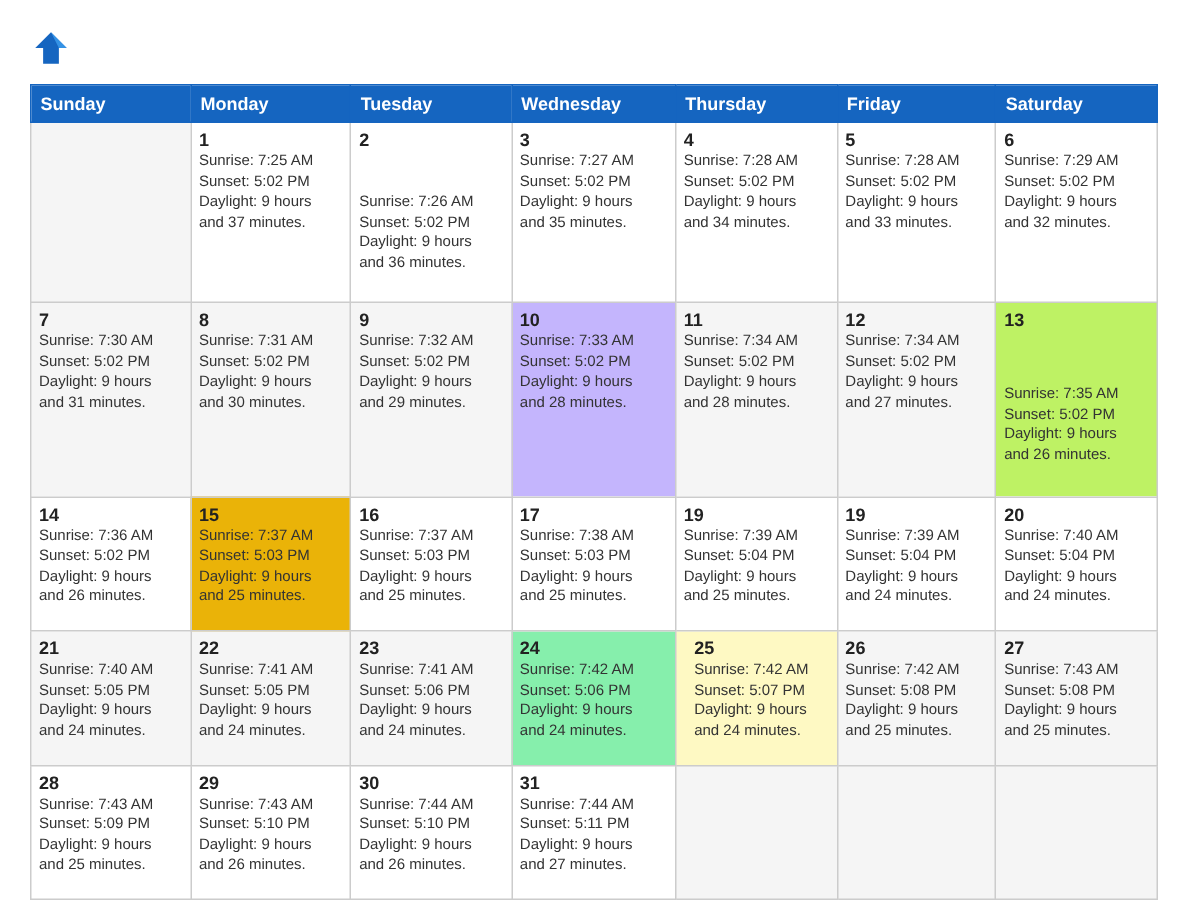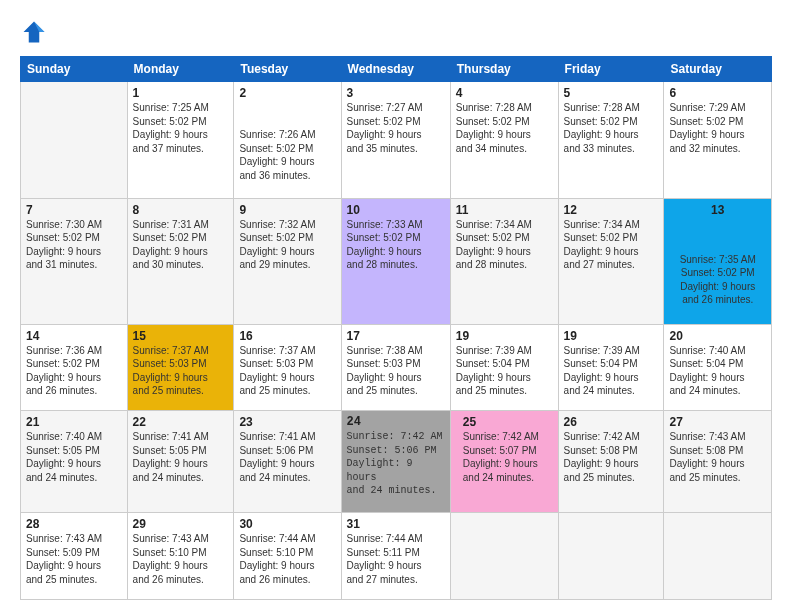--- a/index.html
+++ b/index.html
@@ -220,21 +220,21 @@
 Daylight: 9 hours
 and 28 minutes.</div>
           </td>
           <td style="background: rgb(245, 245, 245);">
             <span class="day-number">12</span>
             <div class="day-info" style="white-space: pre-line;">Sunrise: 7:34 AM
 Sunset: 5:02 PM
 Daylight: 9 hours
 and 27 minutes.</div>
           </td>
-          <td style="background: #0ea5e9; text-align: center;">
+          <td style="background: #bef264;">
             <span class="day-number">13</span>
             <div class="day-info" style="white-space: pre-line; margin-top: 36px;">Sunrise: 7:35 AM
 Sunset: 5:02 PM
 Daylight: 9 hours
 and 26 minutes.</div>
           </td>
         </tr>
         <tr>
           <td style="background: rgb(255, 255, 255);">
             <span class="day-number">14</span>
@@ -301,28 +301,28 @@
 Daylight: 9 hours
 and 24 minutes.</div>
           </td>
           <td style="background: rgb(245, 245, 245);">
             <span class="day-number">23</span>
             <div class="day-info" style="white-space: pre-line;">Sunrise: 7:41 AM
 Sunset: 5:06 PM
 Daylight: 9 hours
 and 24 minutes.</div>
           </td>
-          <td style="background: #a3a3a3; font-family: Liberation Mono, monospace;">
+          <td style="background: #86efac;">
             <span class="day-number">24</span>
             <div class="day-info" style="white-space: pre-line;">Sunrise: 7:42 AM
 Sunset: 5:06 PM
 Daylight: 9 hours
 and 24 minutes.</div>
           </td>
-          <td style="background: #f9a8d4; padding-left: 12px;">
+          <td style="background: #fef9c3; padding-left: 12px;">
             <span class="day-number">25</span>
             <div class="day-info" style="white-space: pre-line;">Sunrise: 7:42 AM
 Sunset: 5:07 PM
 Daylight: 9 hours
 and 24 minutes.</div>
           </td>
           <td style="background: rgb(245, 245, 245);">
             <span class="day-number">26</span>
             <div class="day-info" style="white-space: pre-line;">Sunrise: 7:42 AM
 Sunset: 5:08 PM

